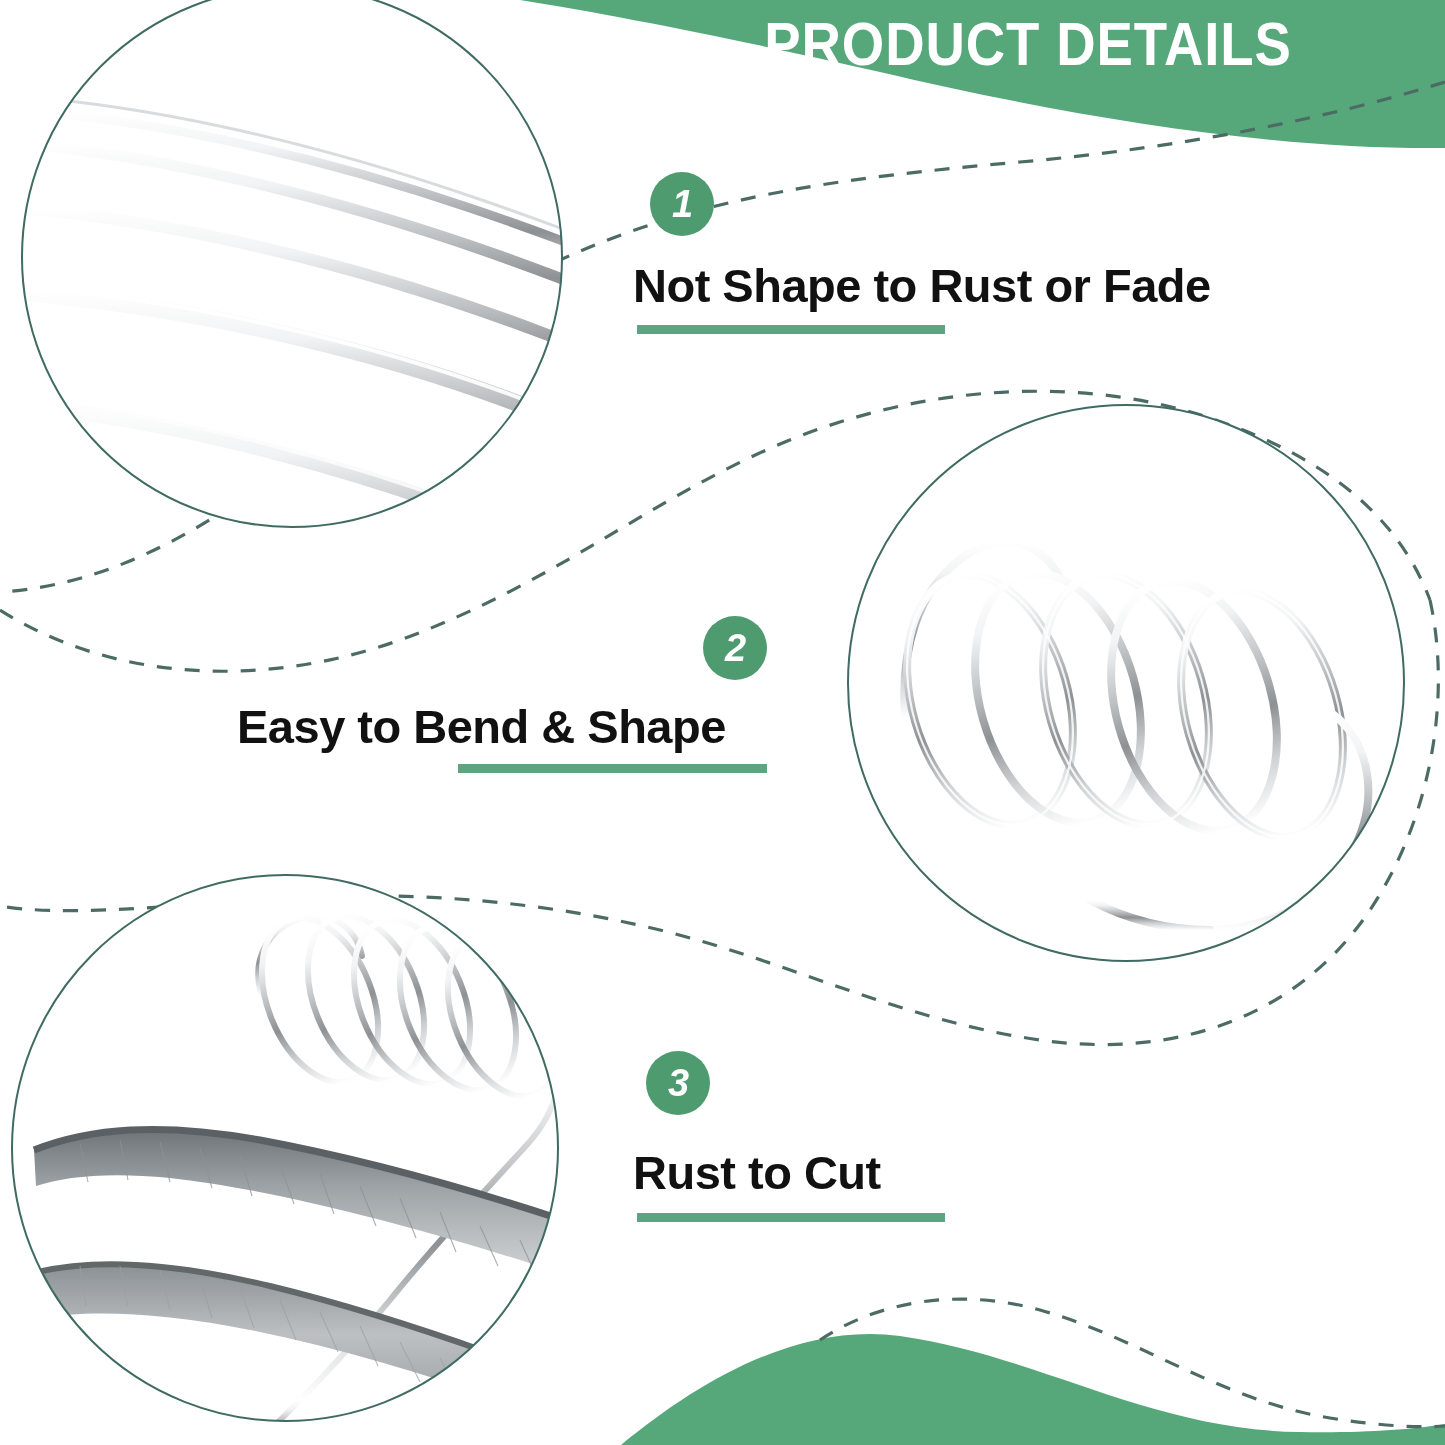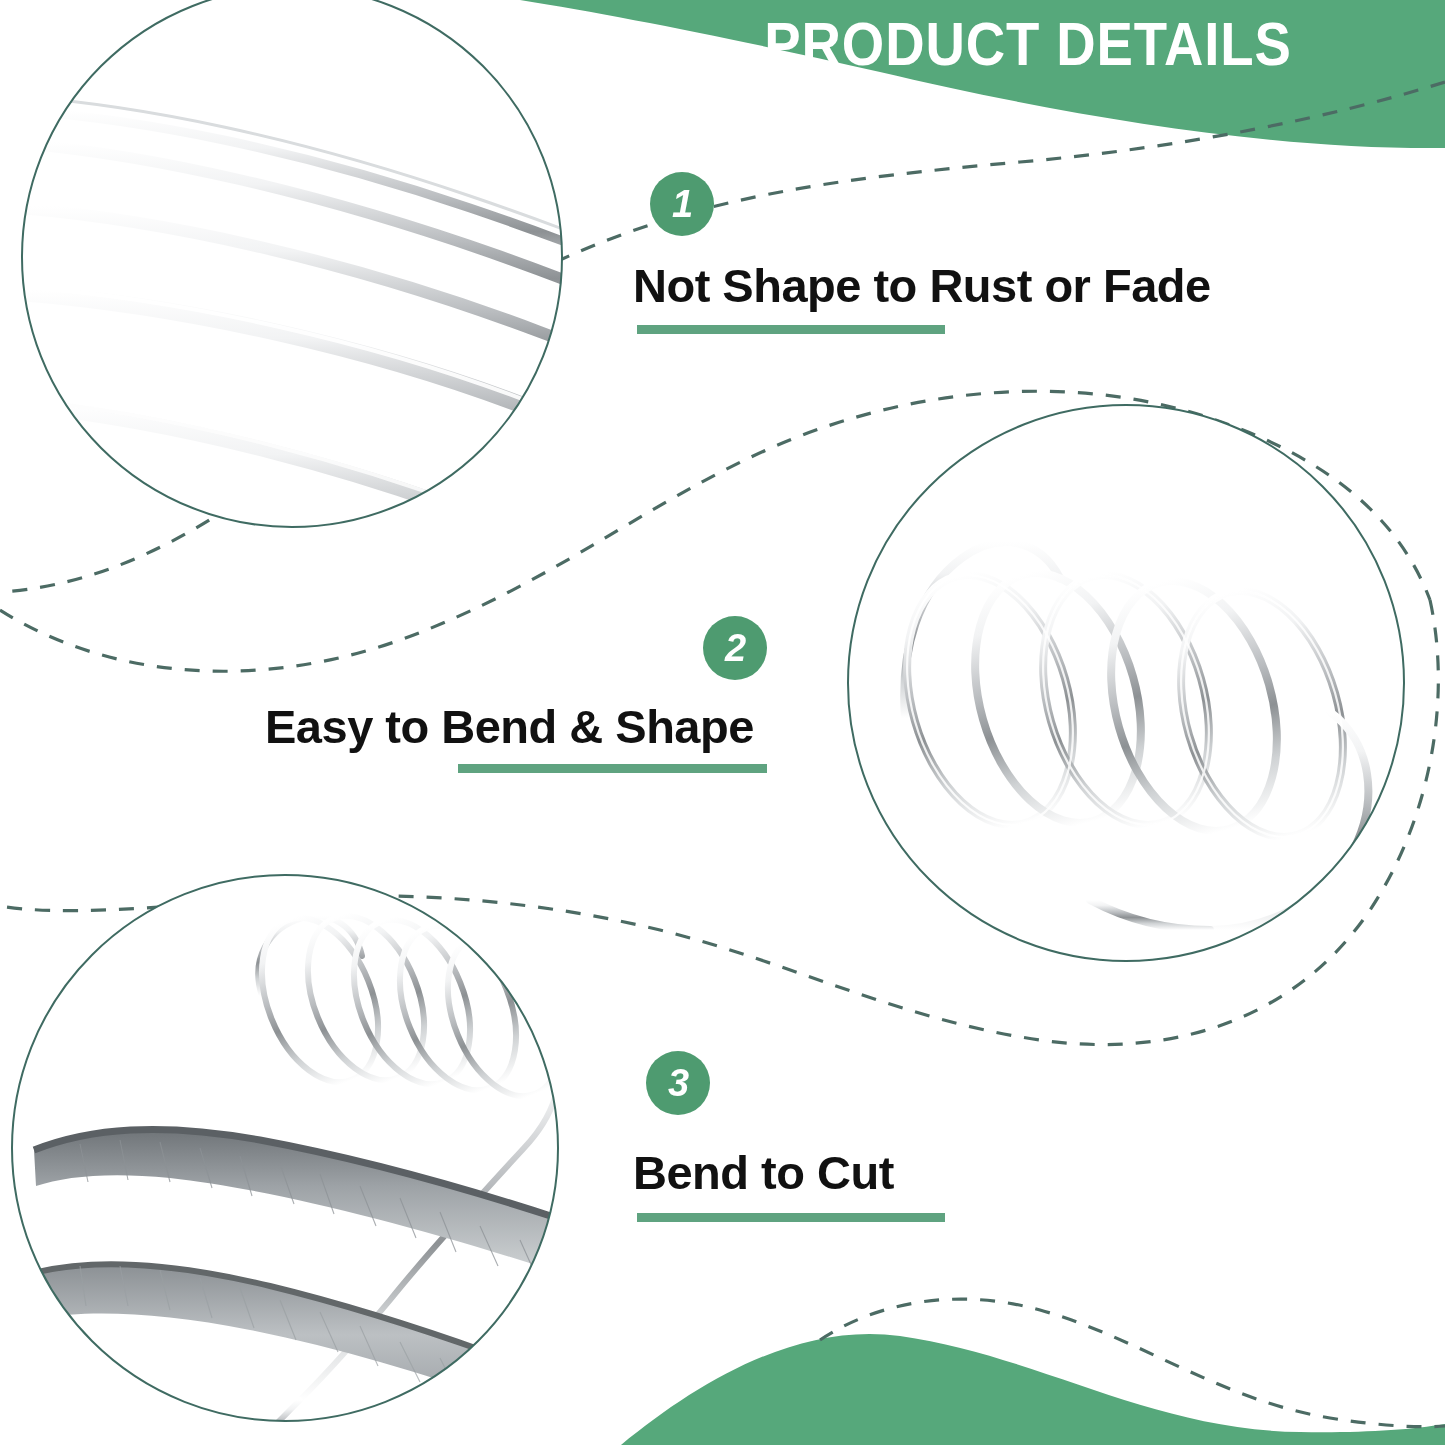--- a/index.html
+++ b/index.html
@@ -56,21 +56,21 @@
     background: #5FA380;
   }
   
   #feature-1 { left: 0; top: 0; }
   #feature-1 .badge { left: 650px; top: 172px; }
   #feature-1 .feature-title { left: 633px; top: 258px; }
   #feature-1 .underline { left: 637px; top: 325px; width: 308px; }
   
   #feature-2 { left: 0; top: 0; }
   #feature-2 .badge { left: 703px; top: 616px; }
-  #feature-2 .feature-title { left: 265px; top: 699px; }
+  #feature-2 .feature-title { left: 237px; top: 699px; }
   #feature-2 .underline { left: 458px; top: 764px; width: 309px; }
   
   #feature-3 { left: 0; top: 0; }
   #feature-3 .badge { left: 646px; top: 1051px; }
   #feature-3 .feature-title { left: 633px; top: 1145px; }
   #feature-3 .underline { left: 637px; top: 1213px; width: 308px; }
 
   
   #header-title {
     position: absolute;
@@ -295,17 +295,17 @@
   </div>
 
   <div class="feature" id="feature-2">
     <div class="badge">2</div>
     <div class="feature-title">Easy to Bend &amp; Shape</div>
     <div class="underline"></div>
   </div>
 
   <div class="feature" id="feature-3">
     <div class="badge">3</div>
-    <div class="feature-title">Bend to Cut</div>
+    <div class="feature-title">Rust to Cut</div>
     <div class="underline"></div>
   </div>
 
 </div>
 
 </body></html>

